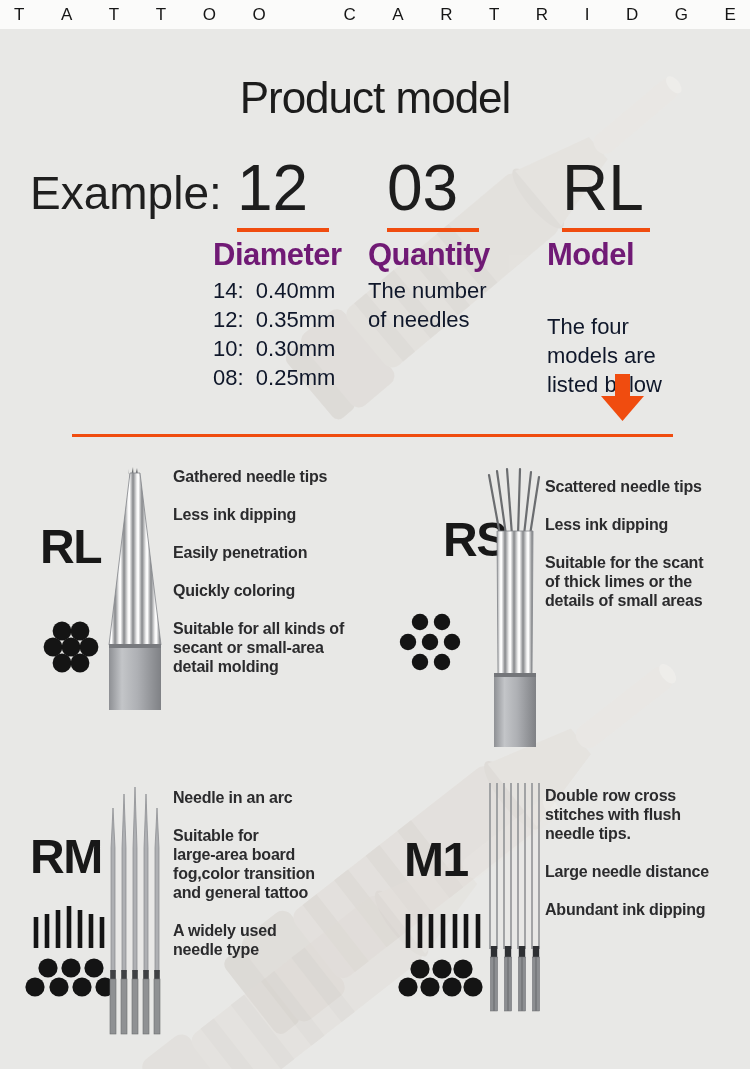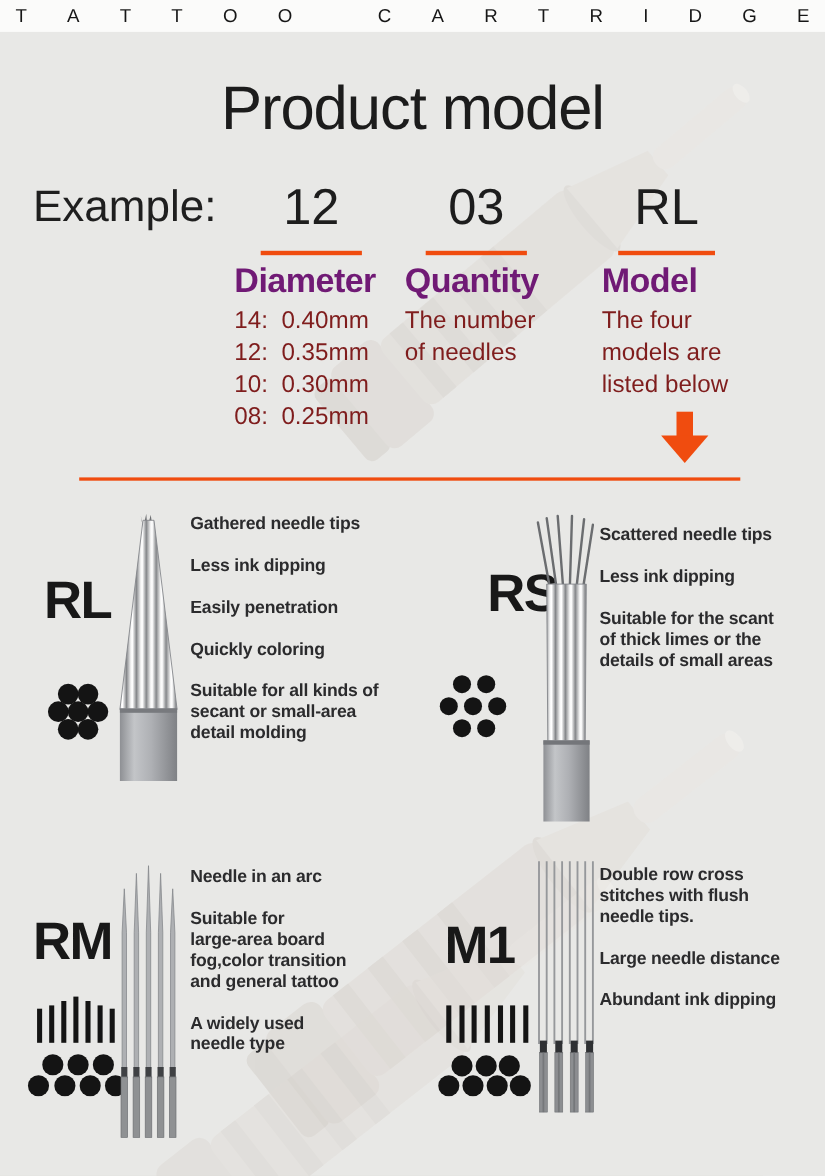--- a/index.html
+++ b/index.html
@@ -11,32 +11,32 @@
   }
   .topbar{
     position:absolute;left:0;top:0;width:750px;height:29px;background:#FBFBFA;
     display:flex;align-items:center;justify-content:space-between;
     padding:0 14px;box-sizing:border-box;font-size:17px;color:#161616;
   }
   .topbar .bl{display:inline-block;font-weight:400;}
   .bgart{position:absolute;left:0;top:0;}
   .title{
     position:absolute;left:0;top:64px;width:750px;text-align:center;
-    font-size:56px;line-height:68px;font-weight:400;color:#1c1c1c;letter-spacing:-1px;
+    font-size:44px;line-height:68px;font-weight:400;color:#1c1c1c;letter-spacing:-1px;
   }
-  .example-label{position:absolute;left:30px;top:166px;font-size:40px;color:#1f1f1f;}
-  .code{position:absolute;top:156px;height:64px;line-height:64px;text-align:center;
-        font-size:46px;color:#1d1d1d;}
+  .example-label{position:absolute;left:30px;top:166px;font-size:46px;color:#1f1f1f;}
+  .code{position:absolute;top:156px;height:64px;line-height:64px;text-align:left;
+        font-size:64px;color:#1d1d1d;}
   .c0{left:237px;width:92px;} .c1{left:387px;width:92px;} .c2{left:562px;width:88px;}
   .underline{position:absolute;top:228px;height:4px;background:#F04C0F;}
   .u0{left:237px;width:92px;} .u1{left:387px;width:92px;} .u2{left:562px;width:88px;}
   .heading{position:absolute;top:237px;font-size:31px;font-weight:600;color:#701a75;letter-spacing:-0.5px;}
   .h0{left:213px;} .h1{left:368px;} .h2{left:547px;}
-  .desc{position:absolute;top:276px;font-size:22px;line-height:29px;color:#7f1d1d;}
-  .d0{left:213px;} .d1{left:368px;} .d2{left:547px;}
+  .desc{position:absolute;top:276px;font-size:22px;line-height:29px;color:#0f172a;}
+  .d0{left:213px;} .d1{left:368px;} .d2{left:547px;margin-top:36px;}
   .dline{white-space:pre;}
   .arrow{position:absolute;left:601px;top:374px;}
   .divider{position:absolute;left:72px;top:434px;width:601px;height:3px;background:#F04C0F;}
   .slabel{position:absolute;font-size:48px;font-weight:600;letter-spacing:-1.5px;color:#181818;line-height:50px;}
   .s0{left:40px;top:522px;} .s1{left:403px;top:515px;margin-left:40px;}
   .s2{left:30px;top:832px;}  .s3{left:404px;top:835px;}
   .icon{position:absolute;}
   .i0{left:42px;top:620px;} .i1{left:399px;top:613px;}
   .i2{left:24px;top:905px;} .i3{left:395px;top:905px;}
   .needle{position:absolute;}

